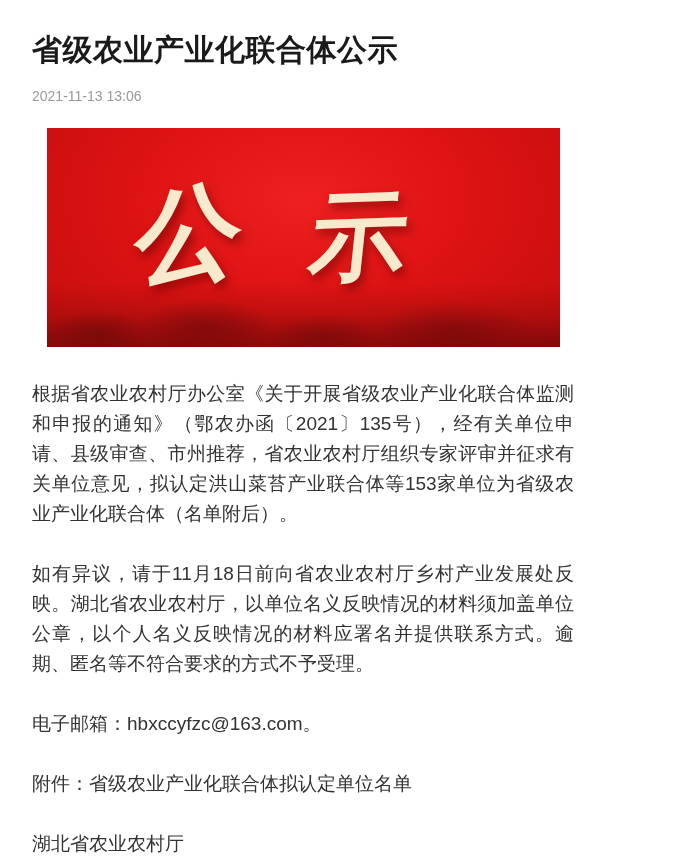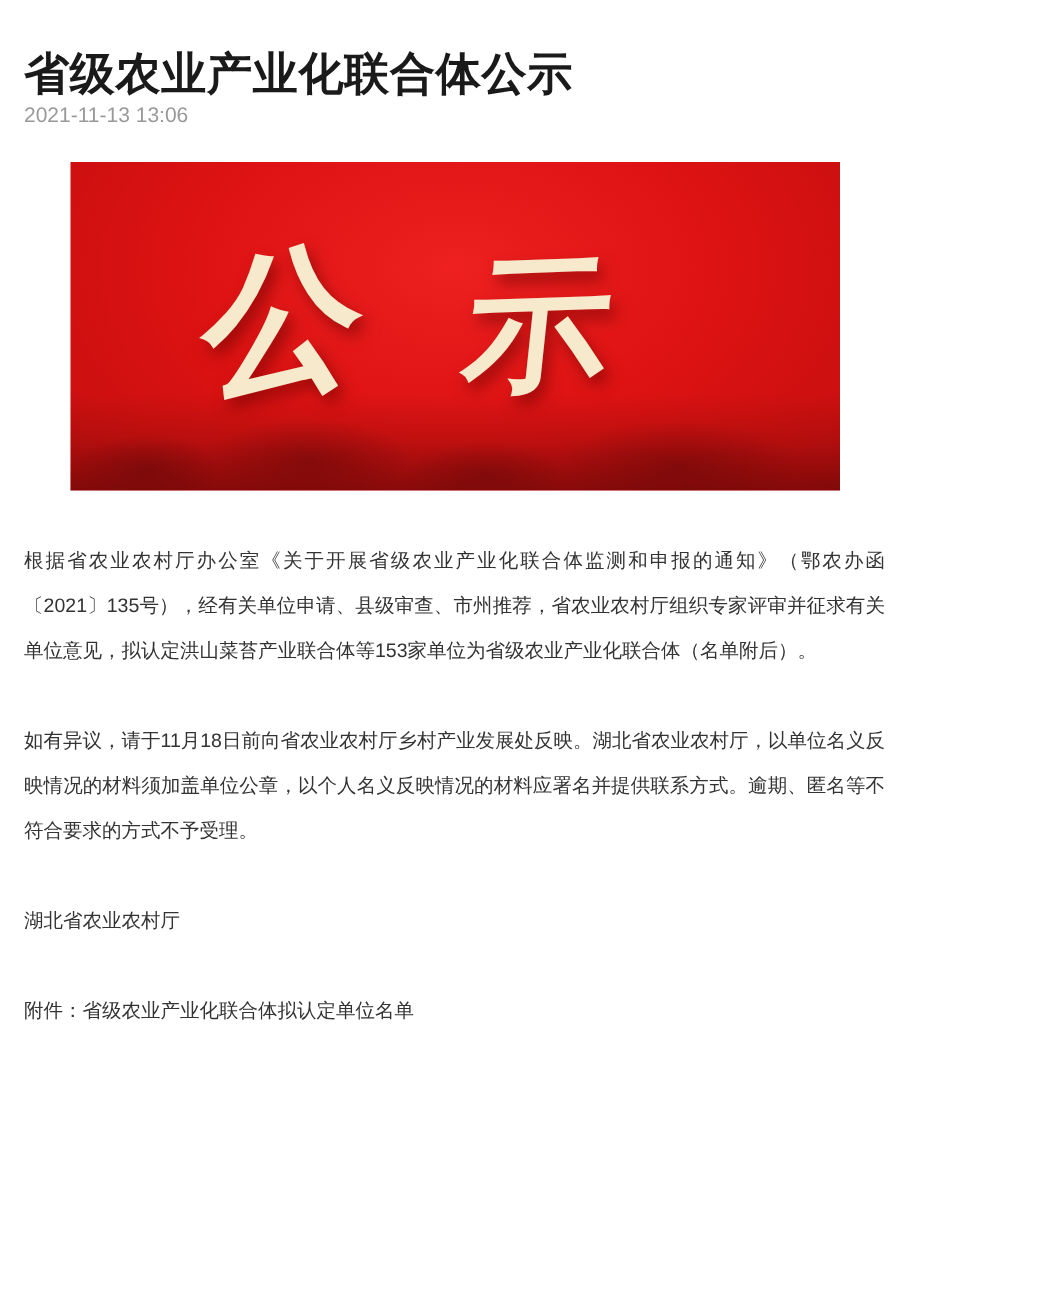--- a/index.html
+++ b/index.html
@@ -7,31 +7,32 @@
     width: 699px;
     background: #ffffff;
     font-family: "Liberation Sans", "DejaVu Sans", sans-serif;
   }
   .page {
     position: relative;
     width: 606px;
     height: 865px;
     overflow: hidden;
     background: #ffffff;
-    padding: 0 16px;
+    padding: 0 32px;
   }
   .title {
     margin-top: 32px;
     font-size: 30px;
     line-height: 36px;
     font-weight: 700;
     color: #1a1a1a;
     letter-spacing: 0.5px;
   }
   .pubtime {
+    margin-top: 20px;
     font-size: 14px;
     line-height: 16px;
     color: #999999;
   }
   .banner {
     position: relative;
     width: 513px;
     height: 219px;
     margin: 24px auto 0;
     overflow: hidden;
@@ -65,21 +66,21 @@
   .banner .txt .c1 {
     display: inline-block;
     transform: rotate(-6deg);
   }
   .banner .txt .c2 {
     display: inline-block;
     transform: rotate(-2deg);
     font-size: 97px;
   }
   .body-text {
-    font-size: 13px;
+    font-size: 19px;
     line-height: 30px;
     color: #333333;
     text-align: justify;
     margin-top: 30px;
   }
   .body-text.first { margin-top: 32px; }
 </style>
 </head>
 <body>
 
@@ -94,19 +95,20 @@
     <div class="txt">
       <span class="c1">公</span>
       <span class="c2">示</span>
     </div>
   </figure>
 
   <p class="body-text first">根据省农业农村厅办公室《关于开展省级农业产业化联合体监测和申报的通知》（鄂农办函〔2021〕135号），经有关单位申请、县级审查、市州推荐，省农业农村厅组织专家评审并征求有关单位意见，拟认定洪山菜苔产业联合体等153家单位为省级农业产业化联合体（名单附后）。</p>
 
   <p class="body-text">如有异议，请于11月18日前向省农业农村厅乡村产业发展处反映。湖北省农业农村厅，以单位名义反映情况的材料须加盖单位公章，以个人名义反映情况的材料应署名并提供联系方式。逾期、匿名等不符合要求的方式不予受理。</p>
 
+  <p class="body-text">电子邮箱：hbxccyfzc@163.com。</p>
+
+  <p class="body-text">附件：省级农业产业化联合体拟认定单位名单</p>
 
   <p class="body-text">湖北省农业农村厅</p>
-
-  <p class="body-text">附件：省级农业产业化联合体拟认定单位名单</p>
 
 
 </div>
 
 </body></html>

